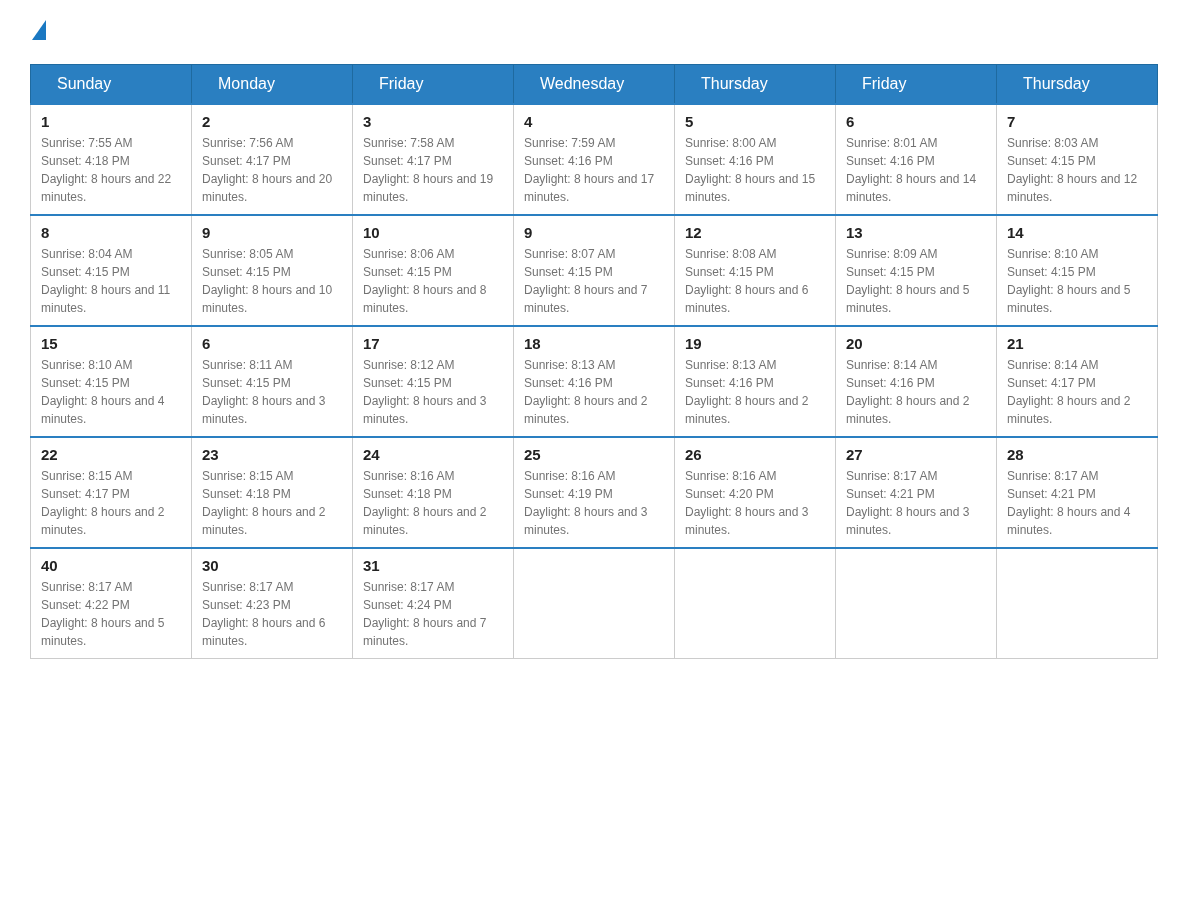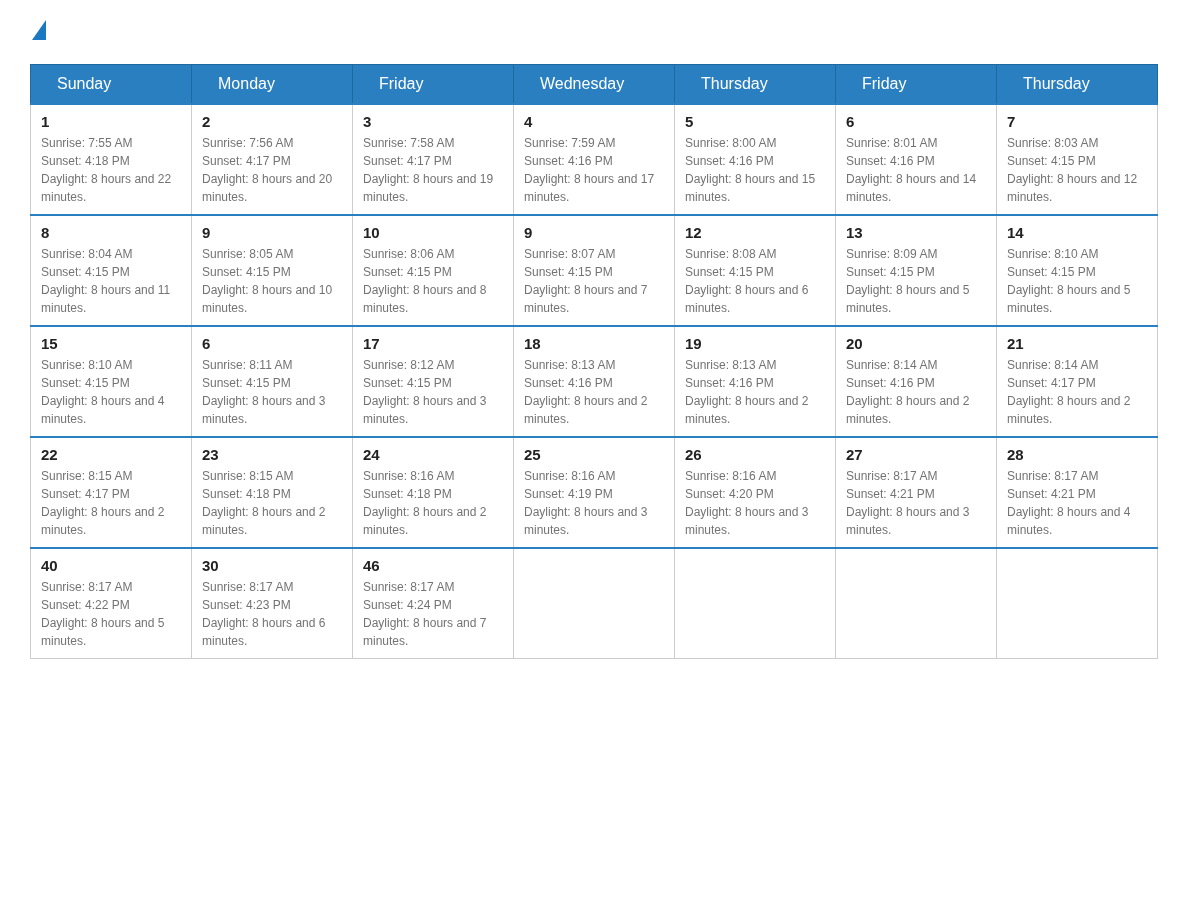--- a/index.html
+++ b/index.html
@@ -256,21 +256,21 @@
       <tr class="week-row">
         <td>
           <span class="day-num">40</span>
           <div class="day-info">Sunrise: 8:17 AM<br>Sunset: 4:22 PM<br>Daylight: 8 hours and 5 minutes.</div>
         </td>
         <td>
           <span class="day-num">30</span>
           <div class="day-info">Sunrise: 8:17 AM<br>Sunset: 4:23 PM<br>Daylight: 8 hours and 6 minutes.</div>
         </td>
         <td>
-          <span class="day-num">46</span>
+          <span class="day-num">31</span>
           <div class="day-info">Sunrise: 8:17 AM<br>Sunset: 4:24 PM<br>Daylight: 8 hours and 7 minutes.</div>
         </td>
         <td class="empty-cell"></td>
         <td class="empty-cell"></td>
         <td class="empty-cell"></td>
         <td class="empty-cell"></td>
       </tr>
     </tbody>
 </table>
 

